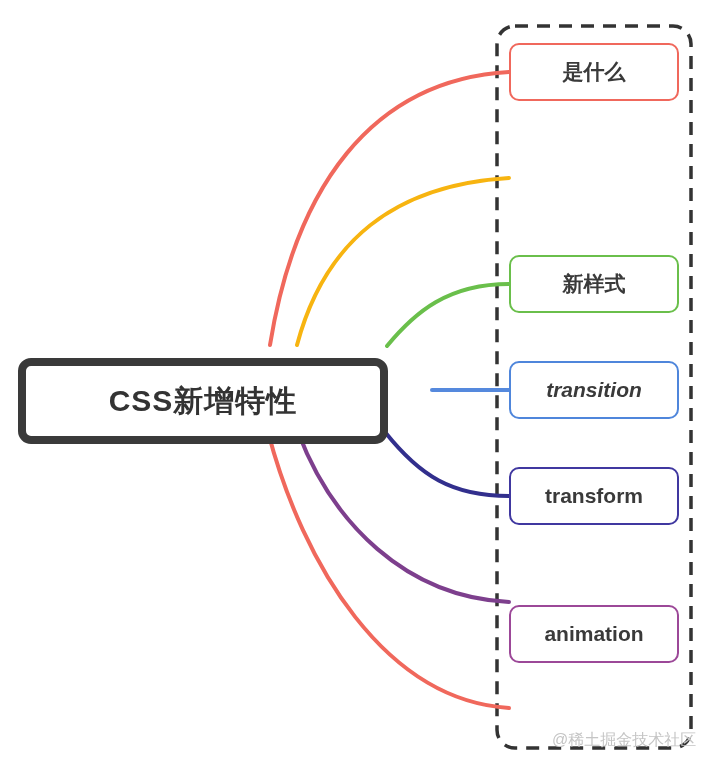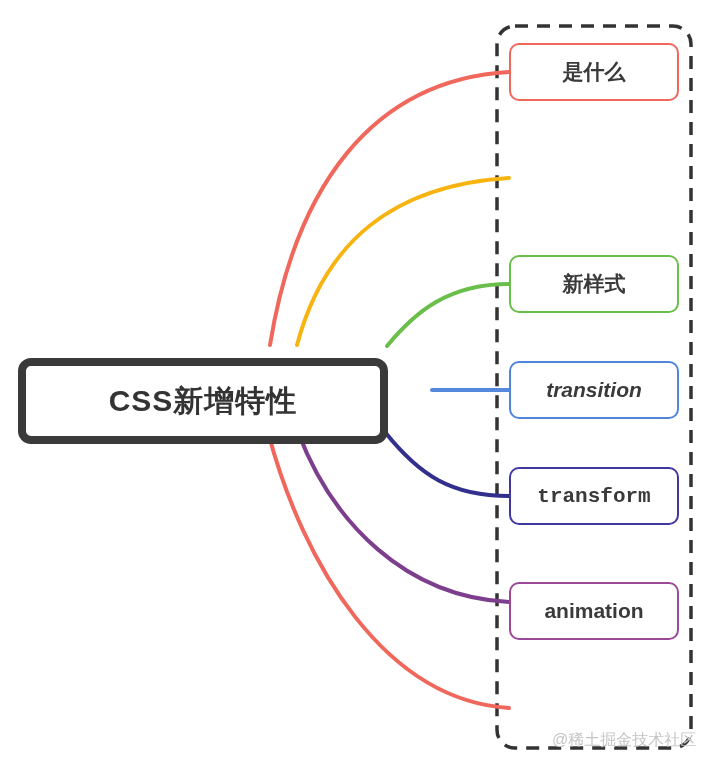--- a/index.html
+++ b/index.html
@@ -74,21 +74,21 @@
   .branch-label {
     font-size: 21px;
     font-weight: 600;
     color: #3a3a3a;
   }
   .b0 { top: 43px; }
   .b1 { top: 149px; }
   .b2 { top: 255px; }
   .b3 { top: 361px; }
   .b4 { top: 467px; }
-  .b5 { top: 582px; border-radius: 10px; }
+  .b5 { top: 605px; border-radius: 10px; }
   .b6 { top: 679px; }
   .watermark {
     position: absolute;
     left: 552px;
     top: 730px;
     font-size: 16px;
     color: #c5c5c5;
     z-index: 3;
     white-space: nowrap;
   }
@@ -119,21 +119,21 @@
 
 
   <div class="branch b2" style="border-color: rgb(106, 191, 75);">
     <span class="branch-label">新样式</span>
   </div>
 
   <div class="branch b3" style="border-color: rgb(79, 134, 219); font-style: italic;">
     <span class="branch-label">transition</span>
   </div>
 
-  <div class="branch b4" style="border-color: rgb(64, 56, 160); font-family: Liberation Mono, monospace;">
+  <div class="branch b4" style="border-color: rgb(64, 56, 160);">
     <span class="branch-label">transform</span>
   </div>
 
   <div class="branch b5" style="border-color: rgb(156, 72, 152);">
     <span class="branch-label">animation</span>
   </div>
 
 
   <div class="watermark" style="color: rgb(197, 197, 197);">@稀土掘金技术社区</div>
 

